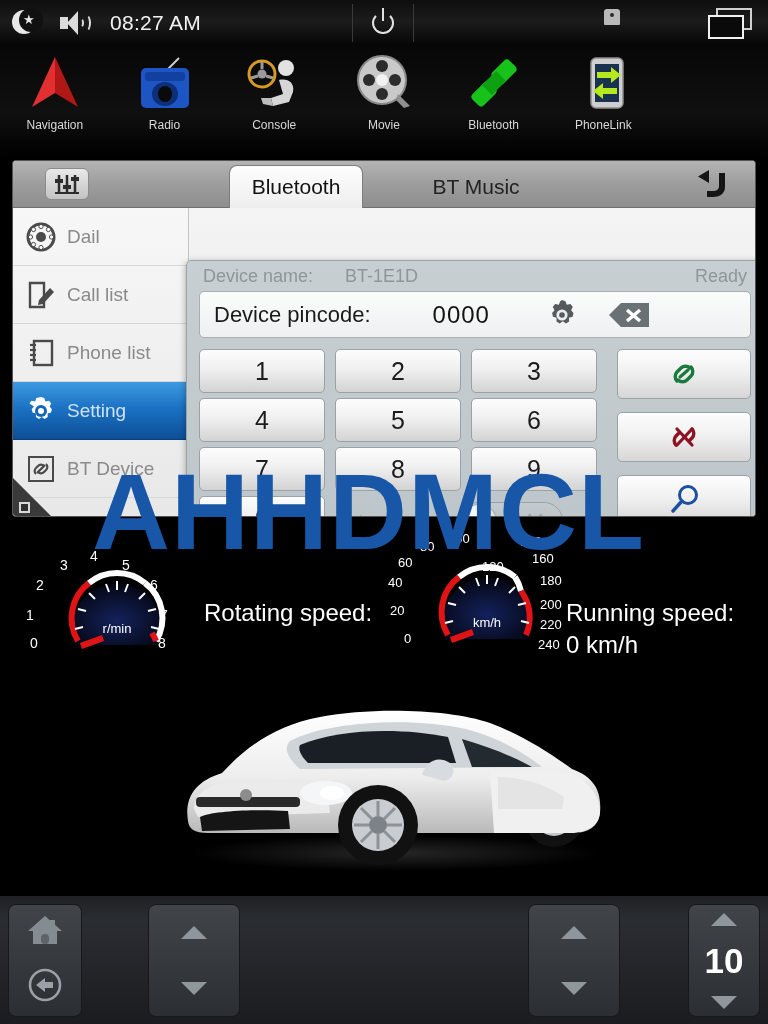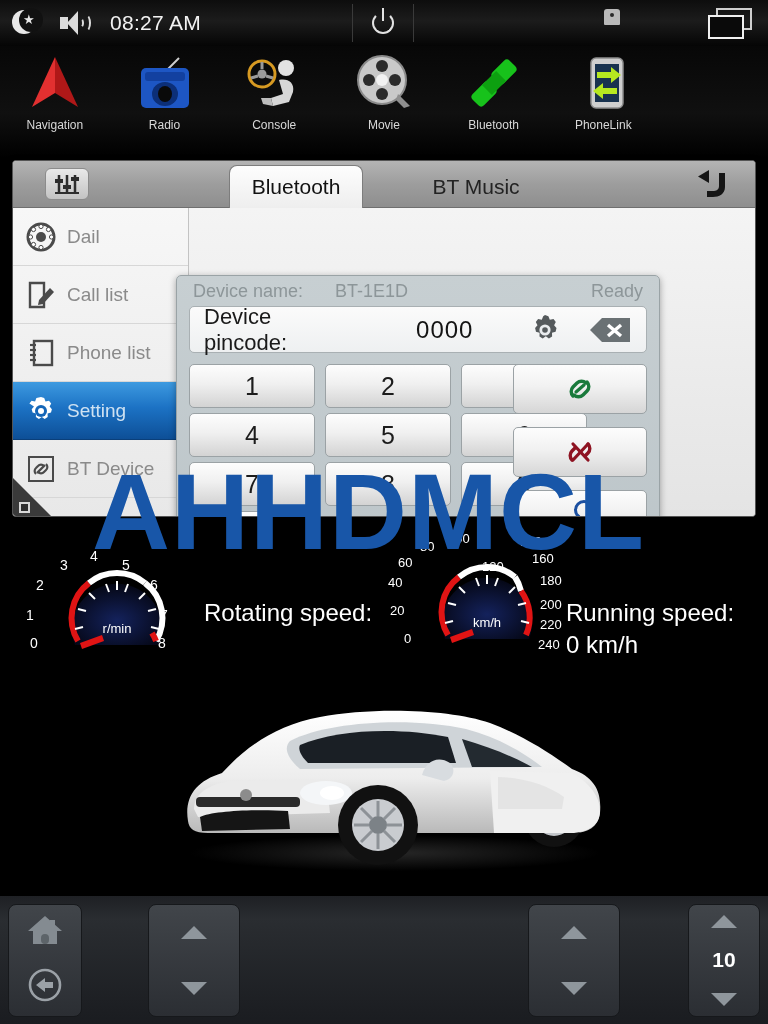--- a/index.html
+++ b/index.html
@@ -146,25 +146,24 @@
     position:absolute; left:-4px; bottom:-4px; width:0;height:0;
     border-left: 48px solid #3a3a3a; border-top: 48px solid transparent;
   }
   .corner-fold .sq {
     position:absolute; left:6px; bottom:5px; width:11px;height:11px;
     border:2px solid #d9d9d9; background:#2f2f2f;
   }
 
   
   .pair {
-    position: absolute; left: 163px; top: 52px; width: 484px; height: 288px;
+    position: absolute; left: 173px; top: 52px; width: 578px; height: 288px;
     background: linear-gradient(180deg,#c7cfd2 0%,#bcc5c9 100%);
     border: 1px solid #9aa3a6; border-radius: 5px;
     box-shadow: 0 2px 7px rgba(0,0,0,.35);
-    margin-top: 15px;
   }
   .pair-head {
     height: 30px; display: flex; align-items: center; padding: 0 16px;
     font-size: 18px; color: #8d9699;
   }
   .pair-head .pn-lbl { }
   .pair-head .pn-val { margin-left: 32px; }
   .pair-head .pn-st { margin-left: auto; }
   .pin-row {
     margin: 0 12px; height: 47px;
@@ -243,21 +242,21 @@
   }
   .cl-pad {
     position: absolute; background: linear-gradient(180deg,#41454a,#2b2e33);
     border: 1px solid #16181b; border-radius: 8px;
     display:flex; flex-direction:column; align-items:center; justify-content:space-around;
   }
   .pad-nav   { left: 8px; top: 8px; width: 74px; height: 113px; }
   .pad-tleft { left: 148px; top: 8px; width: 92px; height: 113px; }
   .pad-tright{ left: 528px; top: 8px; width: 92px; height: 113px; }
   .pad-vol   { left: 688px; top: 8px; width: 72px; height: 113px; }
-  .pad-vol .volnum { color:#fff; font-size: 21px; font-weight: bold;}
+  .pad-vol .volnum { color:#fff; font-size: 35px; font-weight: bold;}
   .arrow-up   { width:0;height:0;border-left:13px solid transparent;border-right:13px solid transparent;border-bottom:13px solid #8f969c;}
   .arrow-down { width:0;height:0;border-left:13px solid transparent;border-right:13px solid transparent;border-top:13px solid #8f969c;}
 </style>
 </head>
 <body>
 
 <div id="screen">
 
   <div class="statusbar">
     <div class="sb-moon">

